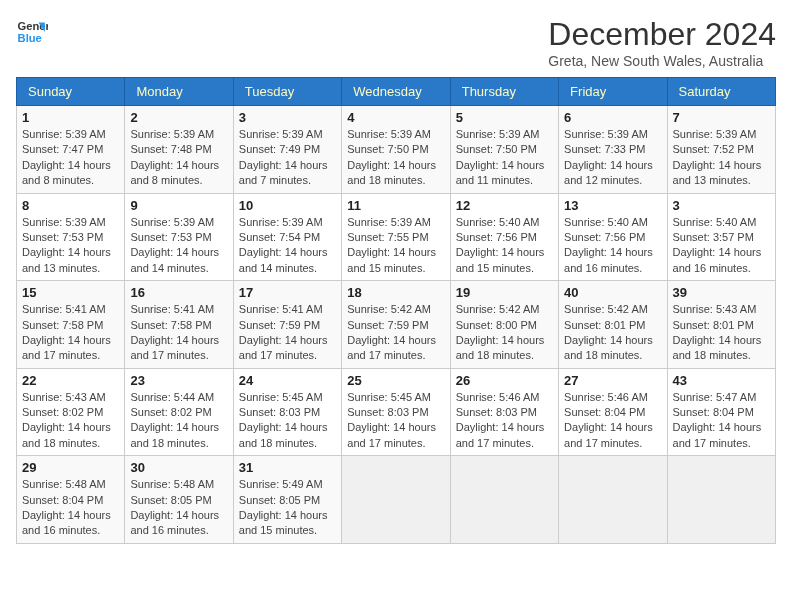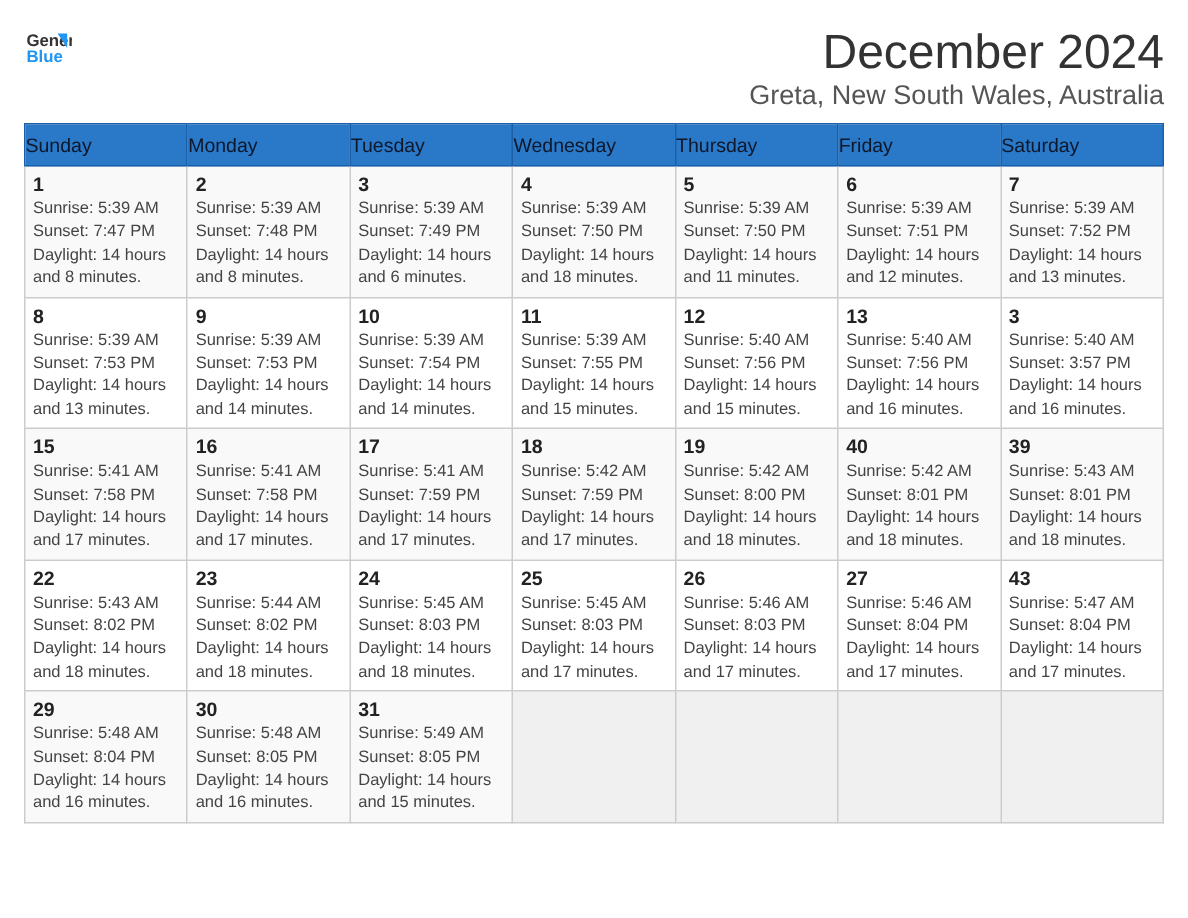--- a/index.html
+++ b/index.html
@@ -19,40 +19,39 @@
     .logo {
       display: flex;
       align-items: center;
     }
     .logo-icon {
       width: 32px;
       height: 32px;
       margin-right: 4px;
     }
     .title-block {
-      text-align: right;
     }
     .month-title {
       font-size: 32px;
       font-weight: normal;
       color: #333;
     }
     .subtitle {
-      font-size: 18px;
+      font-size: 14px;
       color: #555;
     }
     .calendar {
       width: 100%;
       border-collapse: collapse;
       font-size: 11px;
     }
     .calendar th {
       background-color: #2979C8;
-      color: #0f172a;
-      padding: 6px 0;
+      color: #fef9c3;
+      padding: 6px 11px;
       text-align: left;
       font-size: 13px;
       font-weight: normal;
       border: 1px solid #1a5fa8;
     }
     .calendar td {
       border: 1px solid #ccc;
       vertical-align: top;
       padding: 4px 5px;
       width: 108px;
@@ -126,21 +125,21 @@
           <span>Sunrise: 5:39 AM</span><br>
           <span>Sunset: 7:48 PM</span><br>
           <span>Daylight: 14 hours and 8 minutes.</span>
         </div>
       </td>
         <td>
         <span class="day-num">3</span>
         <div class="day-info">
           <span>Sunrise: 5:39 AM</span><br>
           <span>Sunset: 7:49 PM</span><br>
-          <span>Daylight: 14 hours and 6 minutes.</span>
+          <span>Daylight: 14 hours and 7 minutes.</span>
         </div>
       </td>
         <td>
         <span class="day-num">4</span>
         <div class="day-info">
           <span>Sunrise: 5:39 AM</span><br>
           <span>Sunset: 7:50 PM</span><br>
           <span>Daylight: 14 hours and 18 minutes.</span>
         </div>
       </td>
@@ -149,21 +148,21 @@
         <div class="day-info">
           <span>Sunrise: 5:39 AM</span><br>
           <span>Sunset: 7:50 PM</span><br>
           <span>Daylight: 14 hours and 11 minutes.</span>
         </div>
       </td>
         <td>
         <span class="day-num">6</span>
         <div class="day-info">
           <span>Sunrise: 5:39 AM</span><br>
-          <span>Sunset: 7:51 PM</span><br>
+          <span>Sunset: 7:33 PM</span><br>
           <span>Daylight: 14 hours and 12 minutes.</span>
         </div>
       </td>
         <td>
         <span class="day-num">7</span>
         <div class="day-info">
           <span>Sunrise: 5:39 AM</span><br>
           <span>Sunset: 7:52 PM</span><br>
           <span>Daylight: 14 hours and 13 minutes.</span>
         </div>

